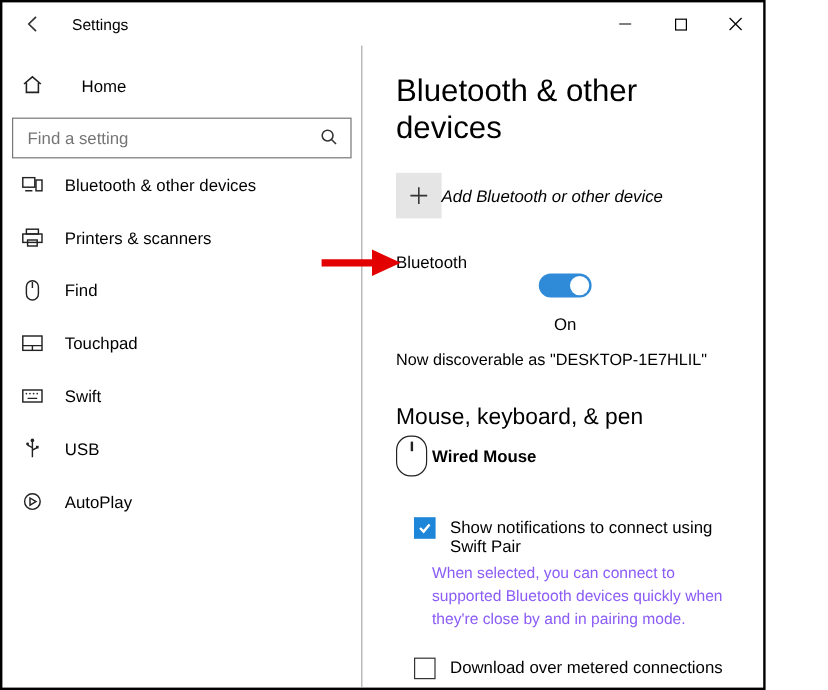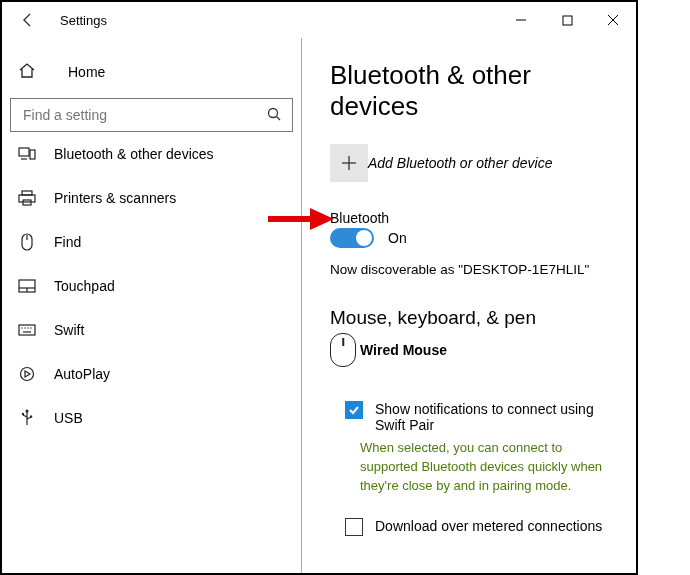--- a/index.html
+++ b/index.html
@@ -27,34 +27,34 @@
   .nav-item { display:flex; align-items:center; gap: 18px; height: 44px; padding-left: 8px; cursor:pointer; font-size:14px; }
   .nav-item .icon { width: 18px; height: 18px; display:flex; align-items:center; justify-content:center; color:#222; }
 
   .main { flex: 1; padding: 16px 24px 0 28px; overflow: hidden; position: relative; }
   .main-title { font-size: 26px; font-weight: 400; margin: 6px 0 22px 0; }
 
   .add-row { display:flex; align-items:center; margin-bottom: 28px; cursor:pointer;font-style:italic; }
   .add-box { width: 38px; height: 38px; background:#e5e5e5; display:flex; align-items:center; justify-content:center; font-size:20px; color:#333; }
 
   .sub-label { font-size: 14px; margin-bottom: 2px; }
-  .toggle-row { display:flex; align-items:center; gap: 14px; margin-bottom: 14px; }
+  .toggle-row { display:flex; align-items:center; gap: 14px; margin-bottom: 14px; flex-direction: column; }
   .toggle { width: 44px; height: 20px; border-radius: 10px; background:#2f8ad8; position:relative; cursor:pointer; }
   .toggle .knob { position:absolute; right:2px; top:2px; width:16px; height:16px; border-radius:50%; background:#fff; }
   .discover { font-size: 13.5px; margin-bottom: 30px; }
 
   .section-h2 { font-size: 19px; font-weight: 500; margin-bottom: 4px; }
   .device-row { display:flex; align-items:center; gap: 4px; margin-bottom: 34px; font-weight: bold; }
   .mouse-icon { width: 26px; height: 34px; border:1.6px solid #222; border-radius: 12px; position: relative; }
   .mouse-icon::after { content:""; position:absolute; top:4px; left:50%; width:1.5px; height:8px; background:#222; transform:translateX(-50%); }
 
   .check-row { display:flex; align-items:flex-start; gap: 12px; margin-bottom: 6px; padding-left: 15px; }
   .checkbox { width:18px; height:18px; background:#1e86d8; display:flex; align-items:center; justify-content:center; flex-shrink:0; cursor:pointer; }
   .checkbox svg { stroke:#fff; }
-  .check-desc { font-size: 13px; color:#4d7c0f; margin-left: 30px; line-height:1.45; margin-bottom: 22px; }
+  .check-desc { font-size: 13px; color:#8b5cf6; margin-left: 30px; line-height:1.45; margin-bottom: 22px; }
 
   .check-row.unchecked .checkbox { background:#fff; border:1.5px solid #333; }
 
   .arrow-annotation { position:absolute; left: 264px; top: 202px; z-index: 50; pointer-events:none; }
   .arrow-annotation svg { display:block; }
 </style>
 </head>
 <body>
 
 <div class="window">
@@ -162,41 +162,41 @@
               <circle cx="13" cy="4" r="0.7" fill="#222"></circle>
               <line x1="5" y1="8" x2="13" y2="8" stroke="#222" stroke-width="1.2"></line>
             </svg>
         </span>
         <span>Swift</span>
       </div>
 
 
       <div class="nav-item">
         <span class="icon">
-          <svg width="16" height="16" viewBox="0 0 16 16">
-              <circle cx="8" cy="8" r="6.5" stroke="#222" stroke-width="1.2" fill="none"></circle>
-              <path d="M6 5 L11 8 L6 11 Z" stroke="#222" stroke-width="1.2" fill="none"></path>
-            </svg>
-        </span>
-        <span>AutoPlay</span>
-      </div>
-
-      <div class="nav-item">
-        <span class="icon">
           <svg width="12" height="18" viewBox="0 0 12 18">
               <line x1="6" y1="2" x2="6" y2="16" stroke="#222" stroke-width="1.2"></line>
               <circle cx="6" cy="2" r="1.5" fill="#222"></circle>
               <path d="M6 8 L2 6 M6 10 L10 8" stroke="#222" stroke-width="1.2"></path>
               <circle cx="2" cy="5" r="1.2" fill="#222"></circle>
               <rect x="9" y="6.5" width="2.2" height="2.2" fill="#222"></rect>
             </svg>
         </span>
         <span>USB</span>
       </div>
 
+      <div class="nav-item">
+        <span class="icon">
+          <svg width="16" height="16" viewBox="0 0 16 16">
+              <circle cx="8" cy="8" r="6.5" stroke="#222" stroke-width="1.2" fill="none"></circle>
+              <path d="M6 5 L11 8 L6 11 Z" stroke="#222" stroke-width="1.2" fill="none"></path>
+            </svg>
+        </span>
+        <span>AutoPlay</span>
+      </div>
+
     </div>
 
     <div class="main">
 
       <div class="main-title">Bluetooth &amp; other devices</div>
 
       <div class="add-row">
         <div class="add-box">
           <svg width="18" height="18" viewBox="0 0 18 18">
               <line x1="9" y1="2" x2="9" y2="16" stroke="#333" stroke-width="1.3"></line>

